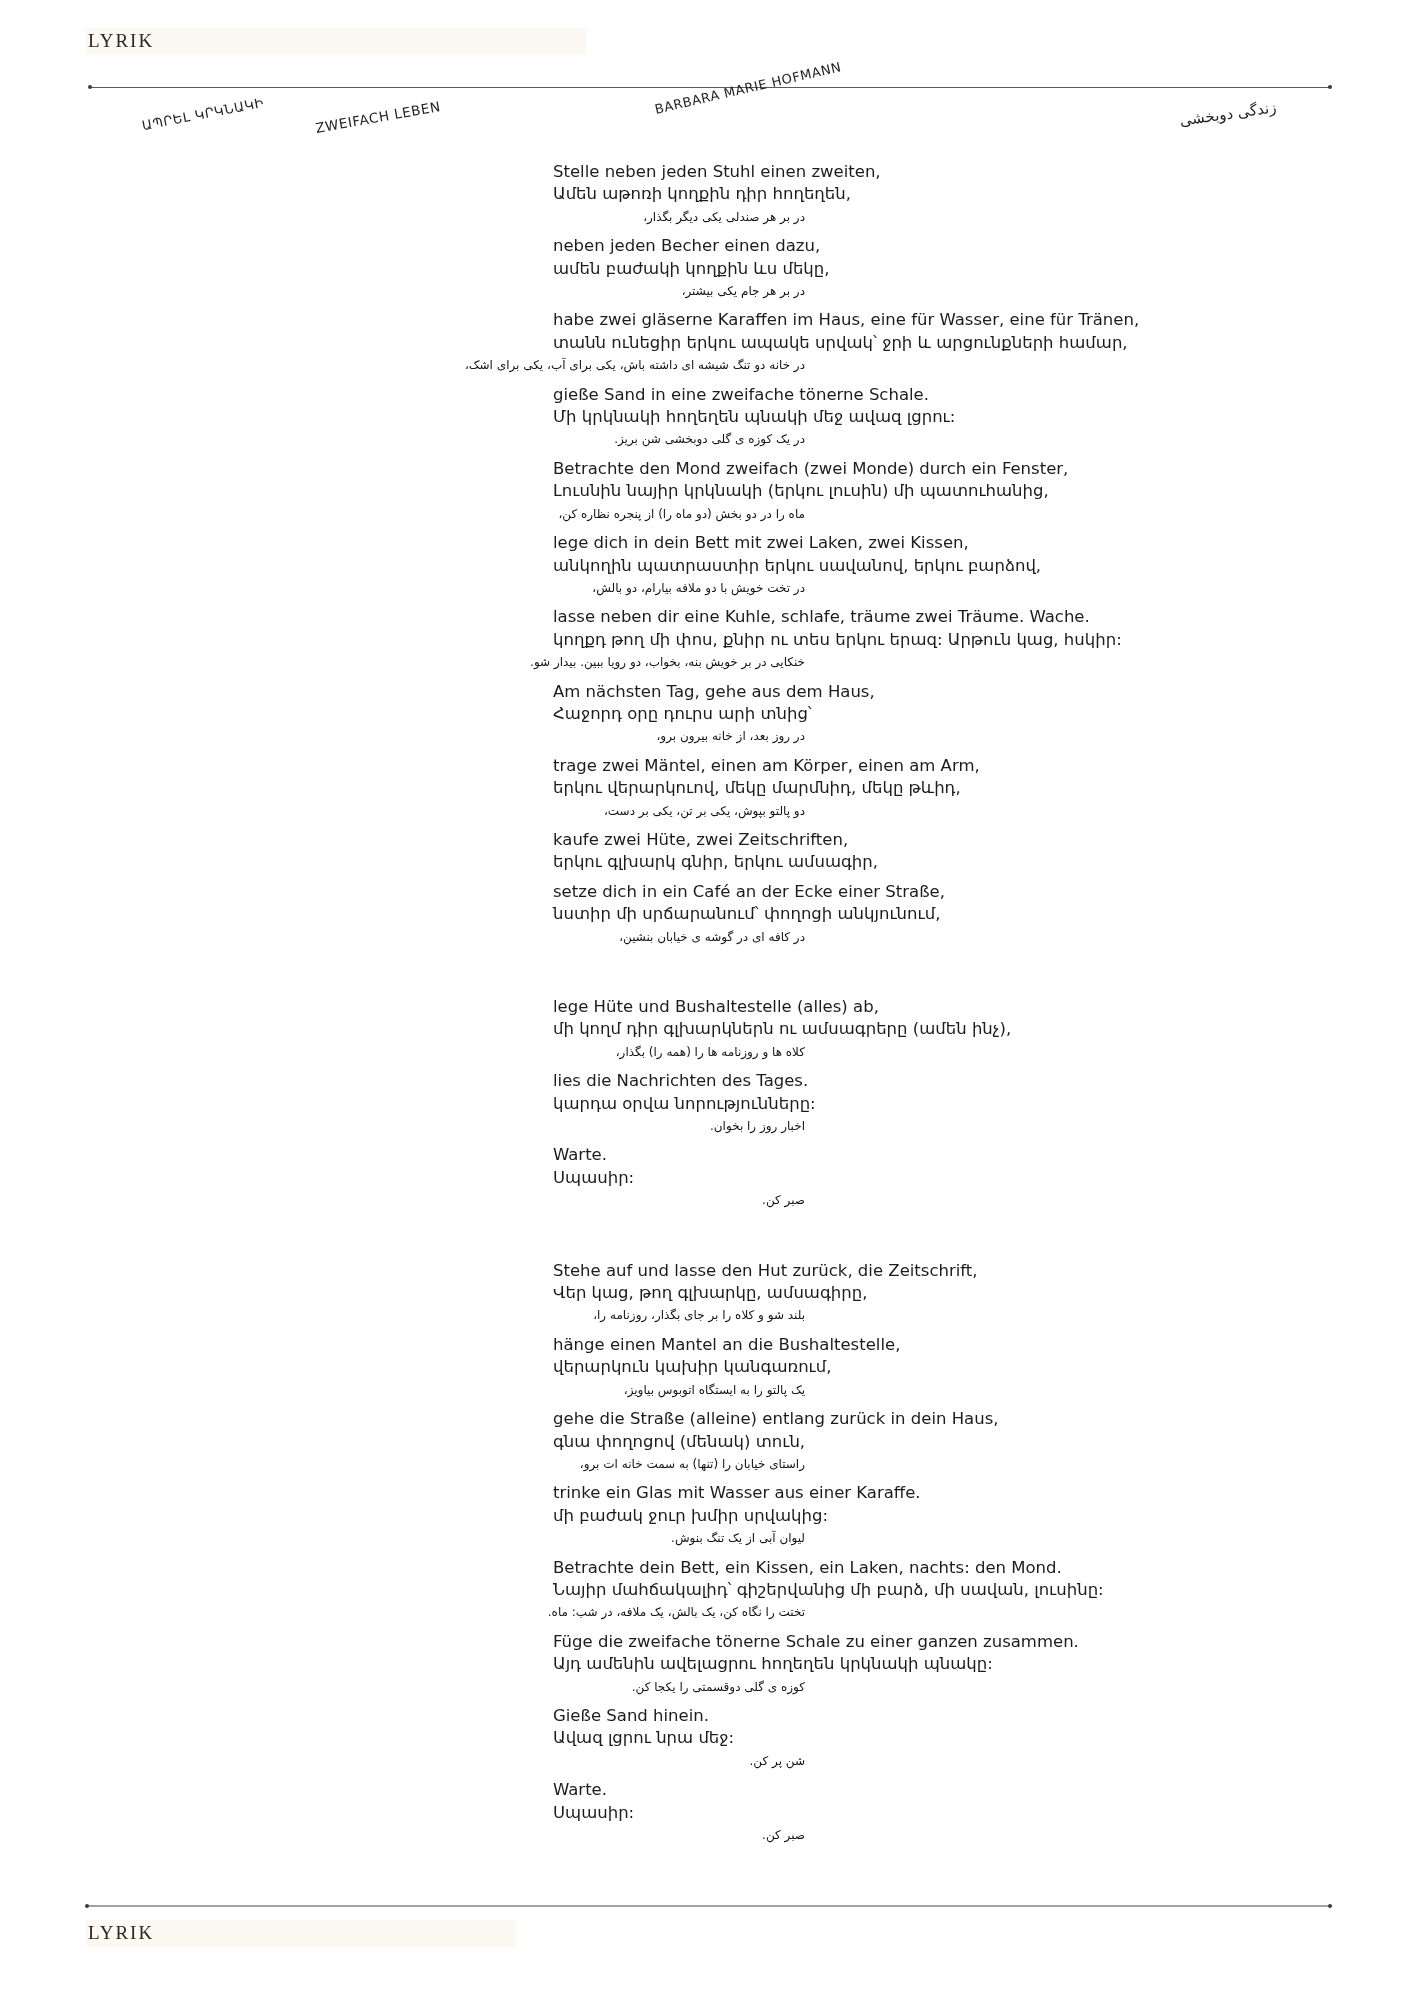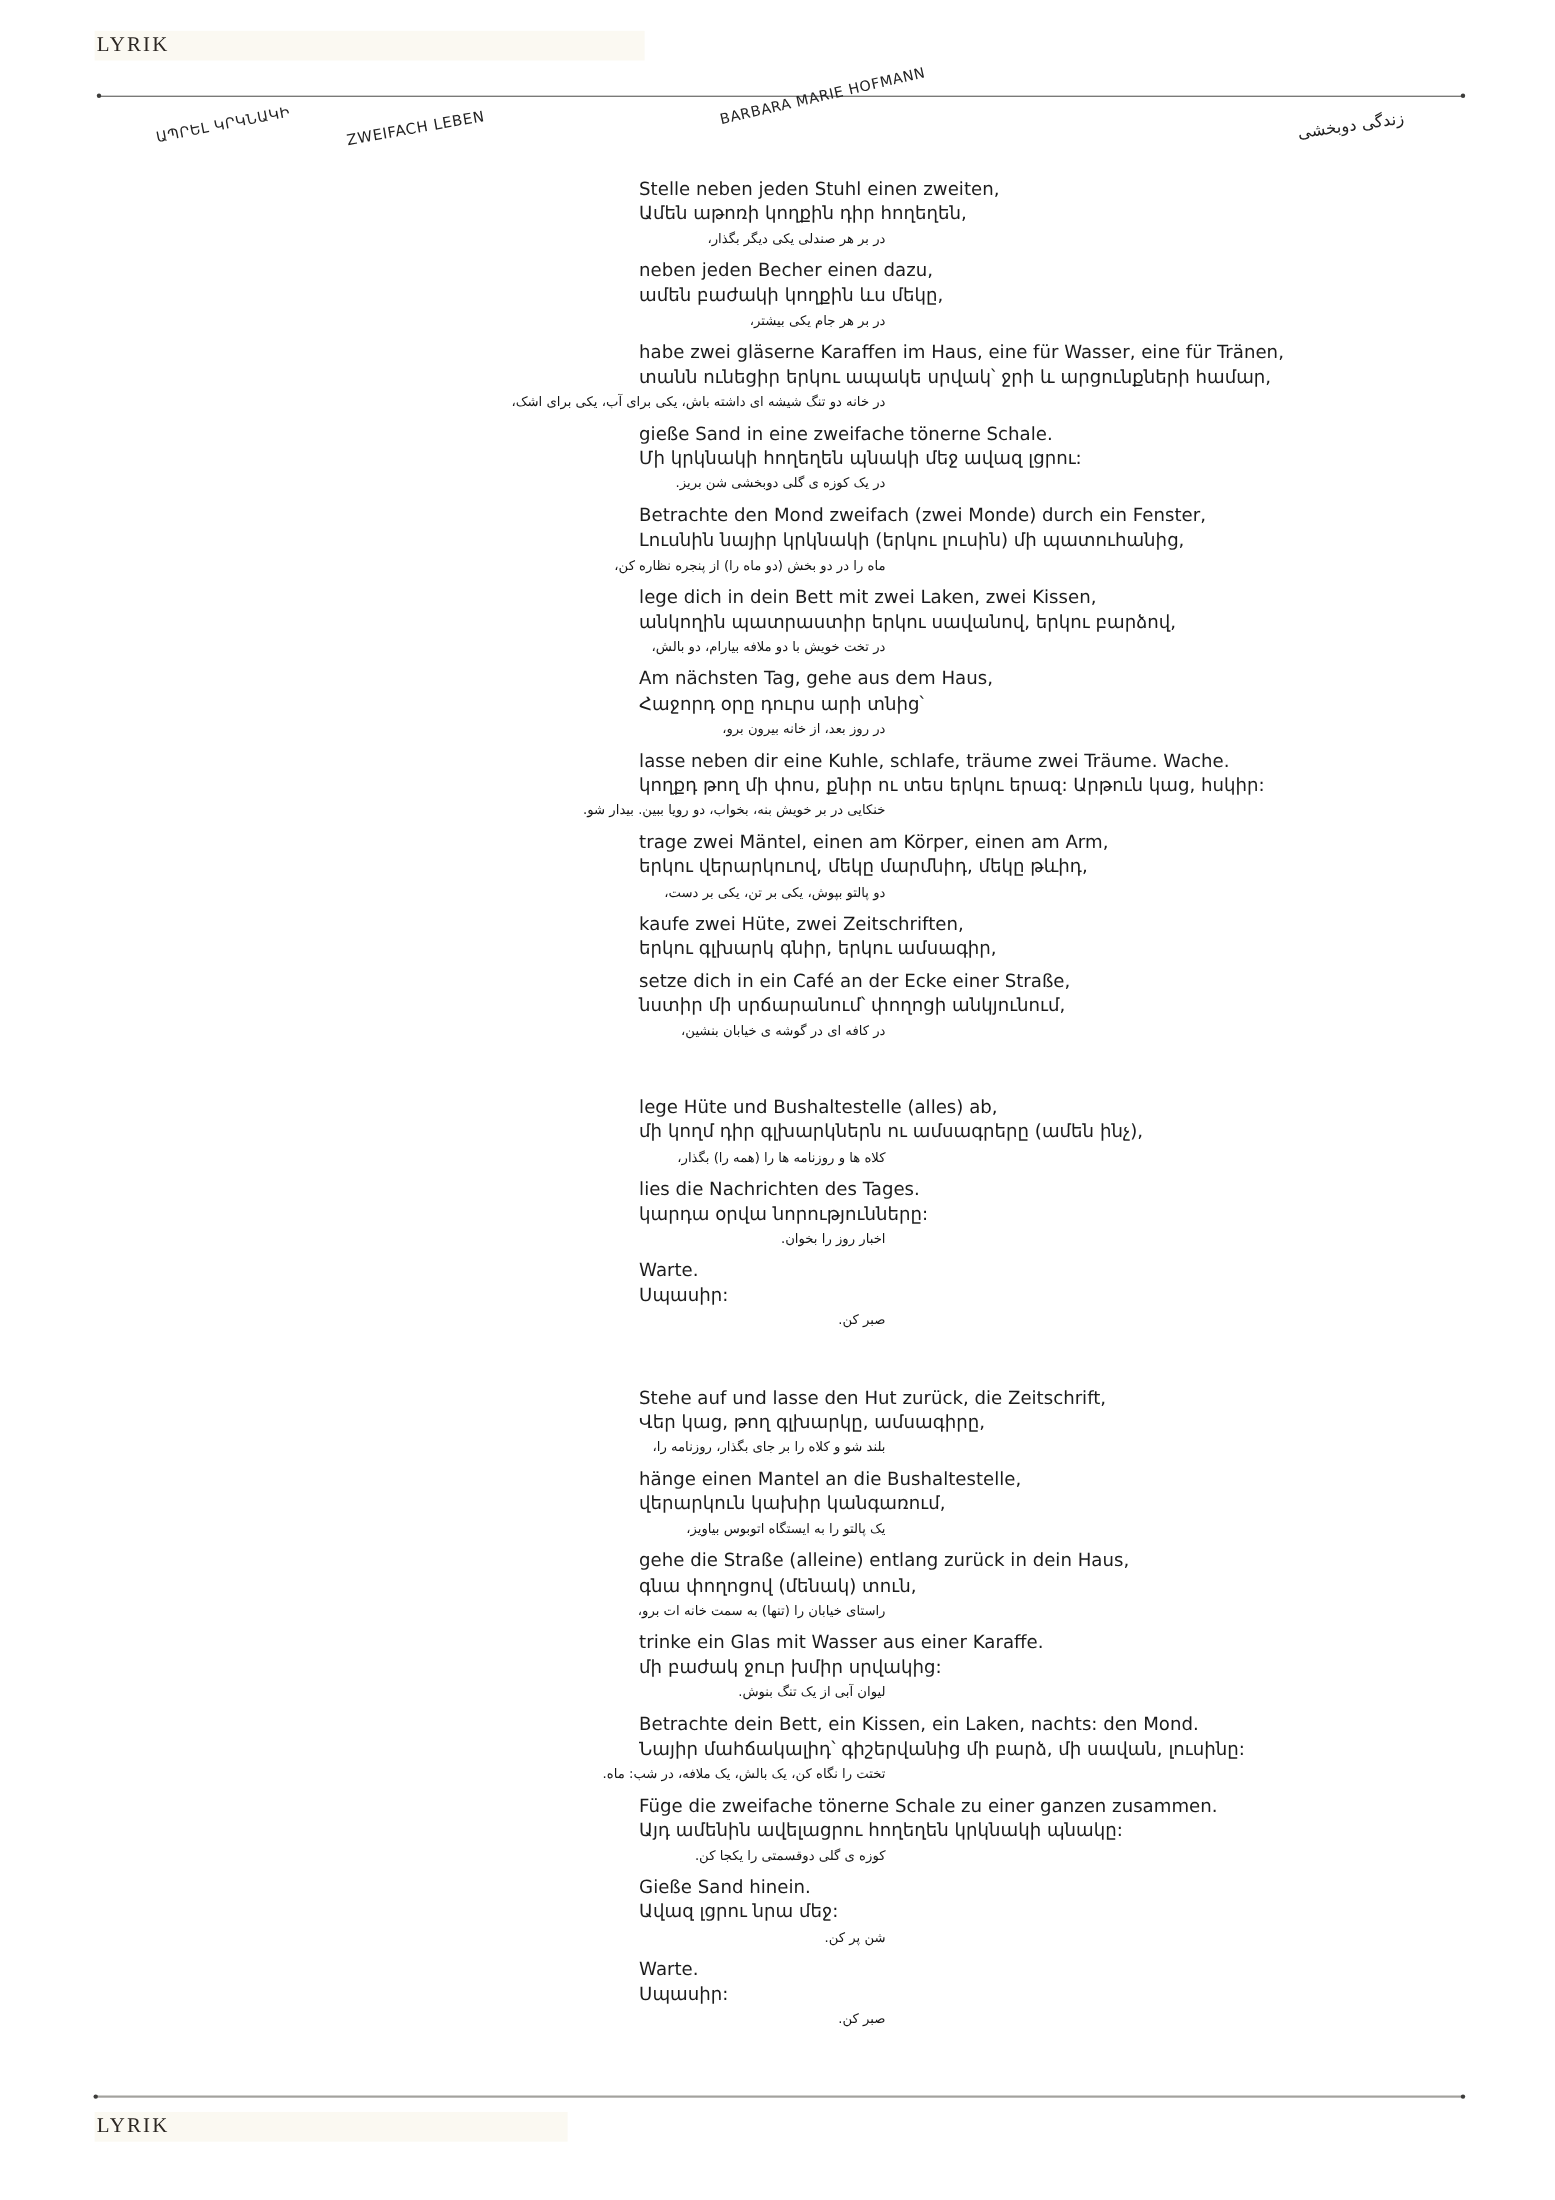--- a/index.html
+++ b/index.html
@@ -35,21 +35,21 @@
   #title-hy{left:203px;top:114px;}
   #title-de{left:378px;top:117px;font-size:13.5px;transform:translate(-50%,-50%) rotate(-10deg);}
   #title-author{left:748px;top:88px;transform:translate(-50%,-50%) rotate(-13deg);}
   #title-fa{left:1228px;top:114px;font-size:15px;transform:translate(-50%,-50%) rotate(-8deg);}
   
   #poem{
     position:absolute;left:0;top:161px;width:805px;
   }
   .stanza{margin:0;}
   .stanza + .stanza{margin-top:48px;}
-  .tercet{margin-bottom:7px;padding-left:28px;}
+  .tercet{margin-bottom:7px;}
   .line{
     white-space:nowrap;line-height:22.4px;
   }
   .line.de,.line.hy{
     margin-left:553px;text-align:left;
     font-size:16.5px;color:#1c1c1c;
   }
   .line.fa{
     direction:rtl;text-align:right;
     font-size:12px;color:#141414;
@@ -100,28 +100,28 @@
           <div class="line de">Betrachte den Mond zweifach (zwei Monde) durch ein Fenster,</div>
           <div class="line hy">Լուսնին նայիր կրկնակի (երկու լուսին) մի պատուհանից,</div>
           <div class="line fa">ماه را در دو بخش (دو ماه را) از پنجره نظاره کن،</div>
         </div>
         <div class="tercet">
           <div class="line de">lege dich in dein Bett mit zwei Laken, zwei Kissen,</div>
           <div class="line hy">անկողին պատրաստիր երկու սավանով, երկու բարձով,</div>
           <div class="line fa">در تخت خویش با دو ملافه بیارام، دو بالش،</div>
         </div>
         <div class="tercet">
+          <div class="line de">lasse neben dir eine Kuhle, schlafe, träume zwei Träume. Wache.</div>
+          <div class="line hy">կողքդ թող մի փոս, քնիր ու տես երկու երազ: Արթուն կաց, հսկիր:</div>
+          <div class="line fa">خنکایی در بر خویش بنه، بخواب، دو رویا ببین. بیدار شو.</div>
+        </div>
+        <div class="tercet">
           <div class="line de">Am nächsten Tag, gehe aus dem Haus,</div>
           <div class="line hy">Հաջորդ օրը դուրս արի տնից՝</div>
           <div class="line fa">در روز بعد، از خانه بیرون برو،</div>
-        </div>
-        <div class="tercet">
-          <div class="line de">lasse neben dir eine Kuhle, schlafe, träume zwei Träume. Wache.</div>
-          <div class="line hy">կողքդ թող մի փոս, քնիր ու տես երկու երազ: Արթուն կաց, հսկիր:</div>
-          <div class="line fa">خنکایی در بر خویش بنه، بخواب، دو رویا ببین. بیدار شو.</div>
         </div>
         <div class="tercet">
           <div class="line de">trage zwei Mäntel, einen am Körper, einen am Arm,</div>
           <div class="line hy">երկու վերարկուով, մեկը մարմնիդ, մեկը թևիդ,</div>
           <div class="line fa">دو پالتو بپوش، یکی بر تن، یکی بر دست،</div>
         </div>
         <div class="tercet">
           <div class="line de">kaufe zwei Hüte, zwei Zeitschriften,</div>
           <div class="line hy">երկու գլխարկ գնիր, երկու ամսագիր,</div>
         </div>

